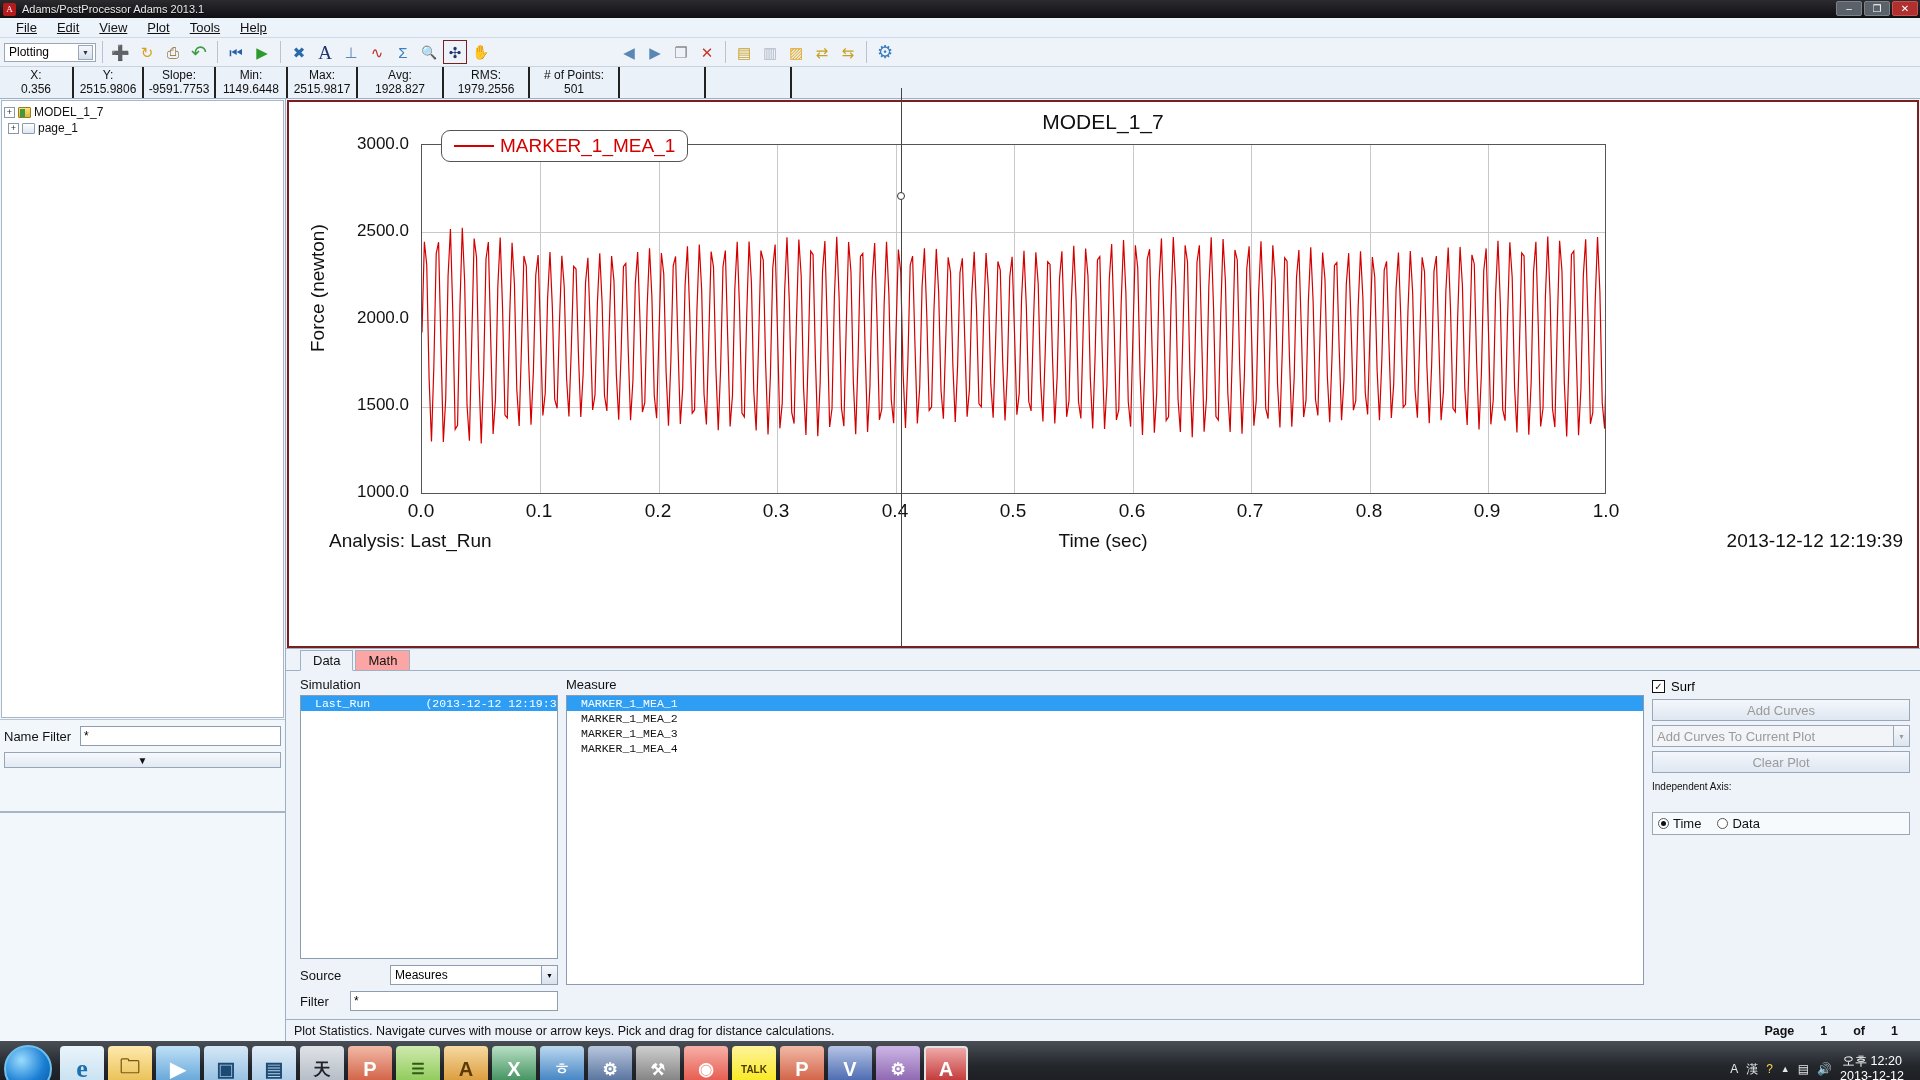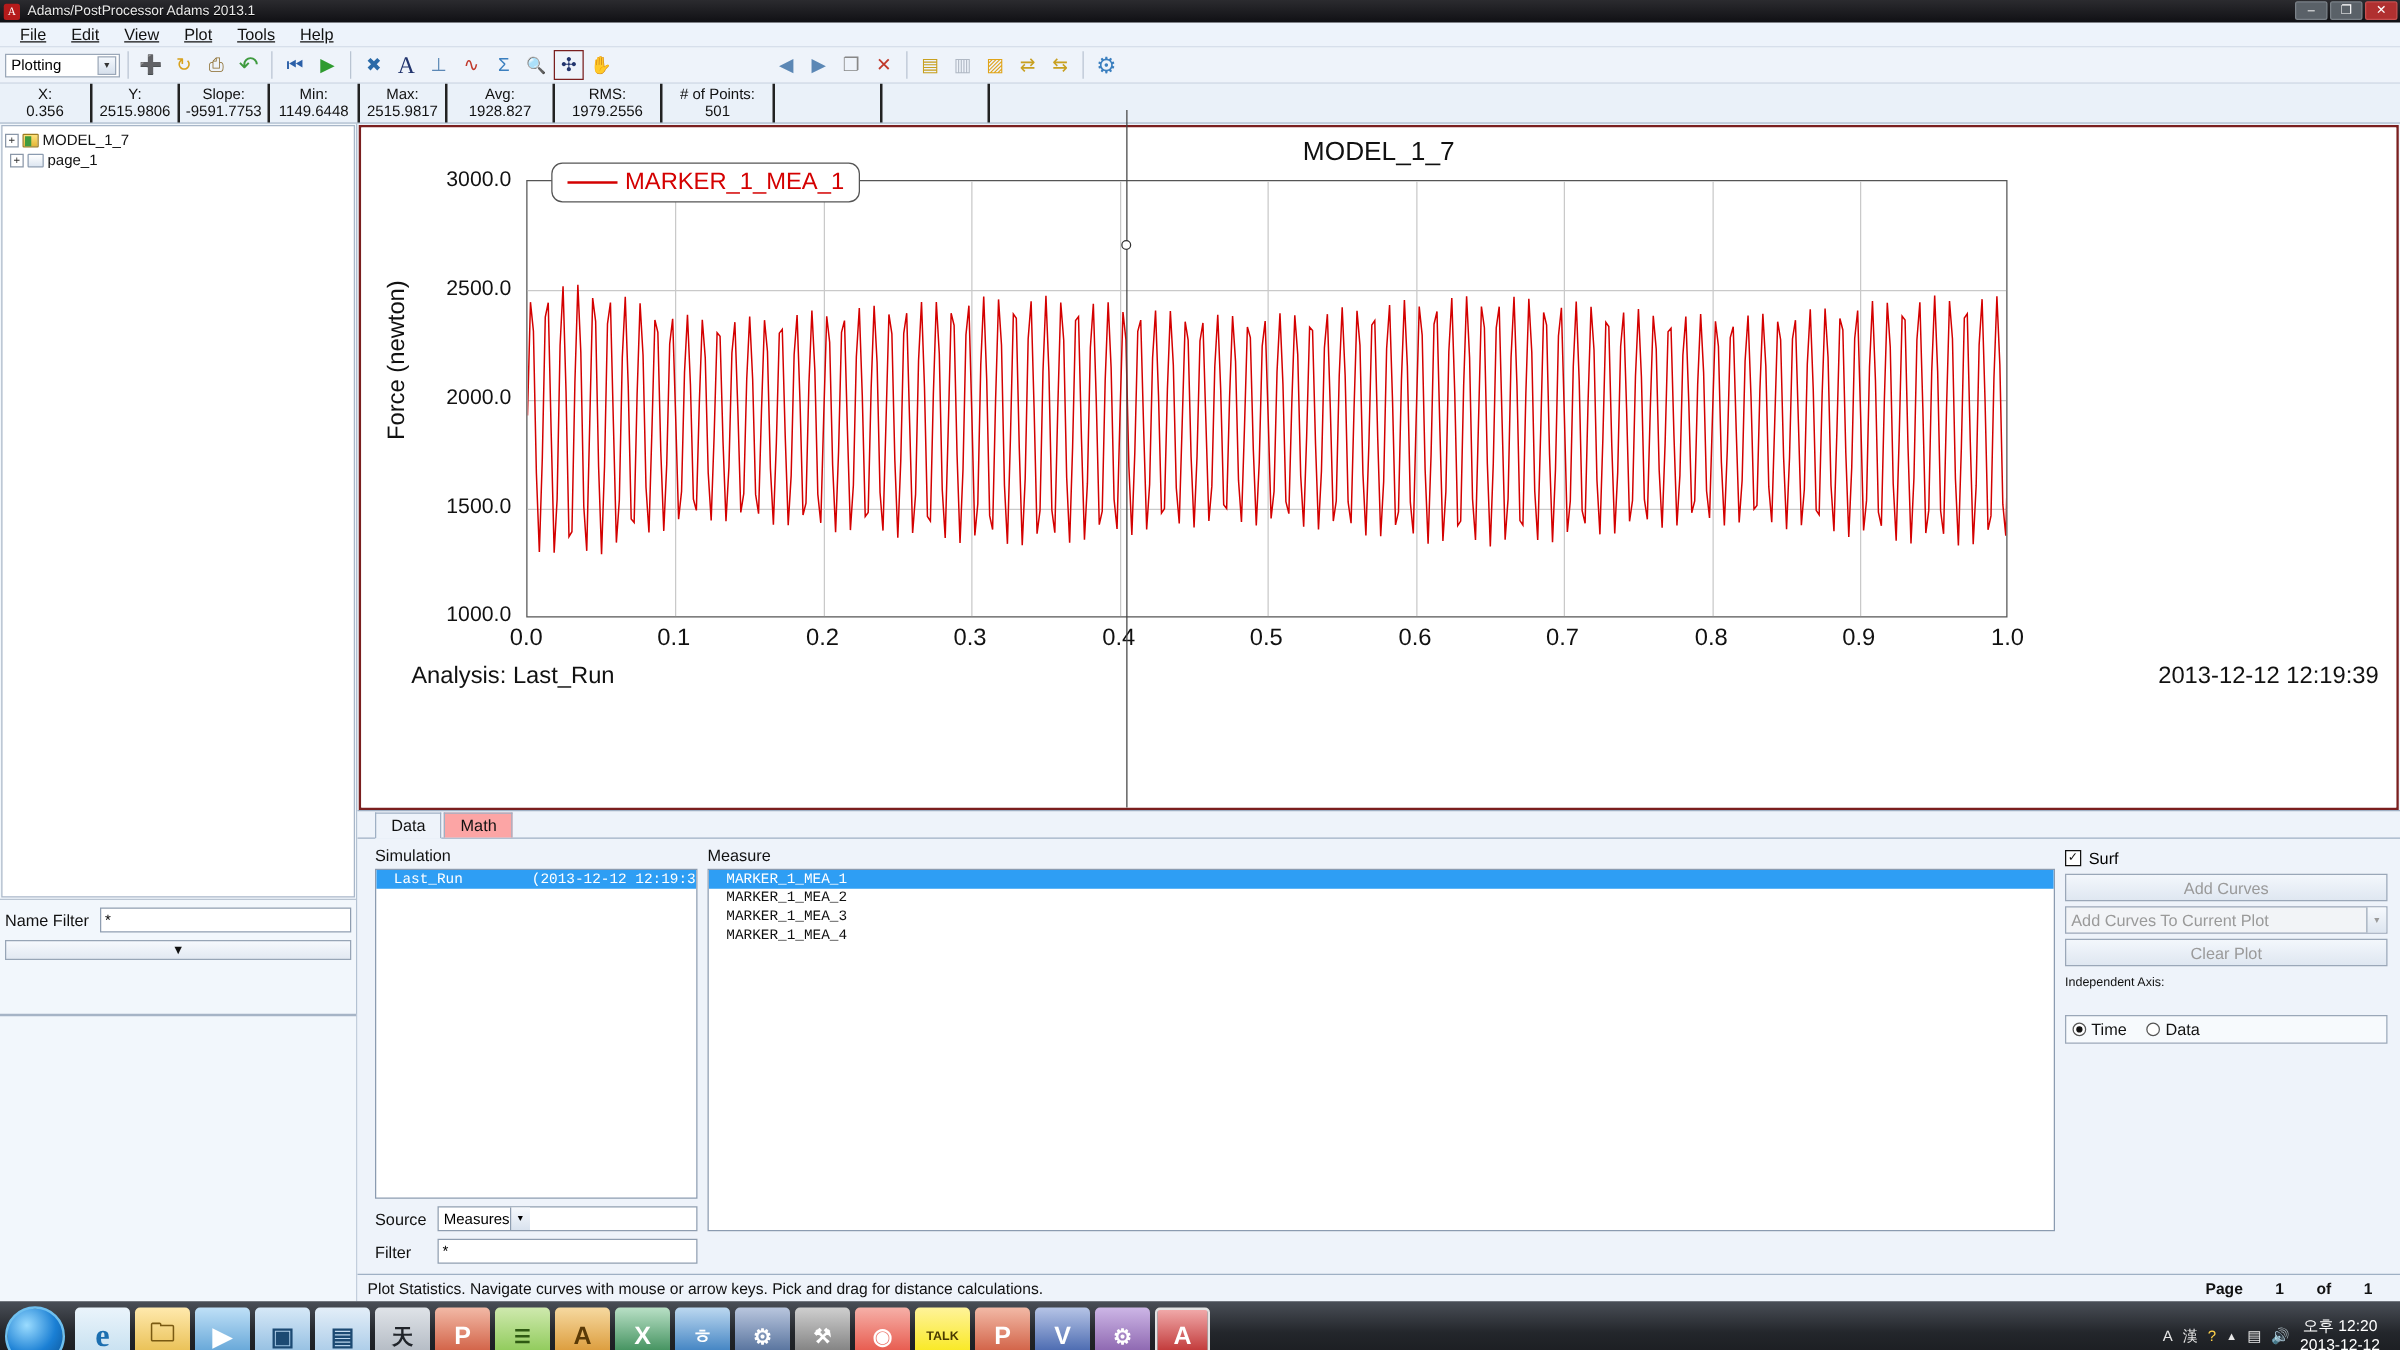--- a/index.html
+++ b/index.html
@@ -183,21 +183,21 @@
     flex:1;background:#fff;border:1px solid #8b9bb0;overflow:hidden;
     font-family:"Liberation Mono", monospace;font-size:11.5px;
   }
   .lrow{padding:1px 4px 1px 14px;color:#111;white-space:pre;}
   .lrow.sel{background:#2e9ef4;color:#fff;}
   .simlist{height:196px;}
   .srcrow{display:flex;align-items:center;gap:8px;margin-top:6px;}
   .srcrow label{font-size:13px;width:42px;color:#111;}
   .srcsel{
     flex:1;height:20px;background:#fff;border:1px solid #8e9db0;font-size:12px;
-    display:flex;align-items:center;justify-content:flex-start;padding-left:4px;
+    display:flex;align-items:center;justify-content:space-between;padding-left:4px;margin-left:40px;
   }
   .srcsel .arw{
     width:16px;height:18px;background:linear-gradient(#f6f9fd,#d9e2ee);border-left:1px solid #8e9db0;
     display:flex;align-items:center;justify-content:center;font-size:7px;
   }
   .srcrow input{
     flex:1;height:20px;border:1px solid #8e9db0;font-size:12px;padding:0 3px;
     font-family:"Liberation Sans",sans-serif;
   }
   .chkrow{display:flex;align-items:center;gap:6px;margin-bottom:5px;}
@@ -421,20 +421,21 @@
         <div class="xtick" style="left:339px;top:398px">0.2</div>
         <div class="xtick" style="left:457px;top:398px">0.3</div>
         <div class="xtick" style="left:576px;top:398px">0.4</div>
         <div class="xtick" style="left:694px;top:398px">0.5</div>
         <div class="xtick" style="left:813px;top:398px">0.6</div>
         <div class="xtick" style="left:931px;top:398px">0.7</div>
         <div class="xtick" style="left:1050px;top:398px">0.8</div>
         <div class="xtick" style="left:1168px;top:398px">0.9</div>
         <div class="xtick" style="left:1287px;top:398px">1.0</div>
 
+        <div id="xlabel" style="top:428px">Time (sec)</div>
         <div id="analysis" style="top:428px">
           <span>Analysis:</span>
           <span>Last_Run</span>
         </div>
         <div id="timestamp" style="top:428px">2013-12-12 12:19:39</div>
       </div>
     </div>
 
     <div id="bottompanel">
       <div id="tabs">

